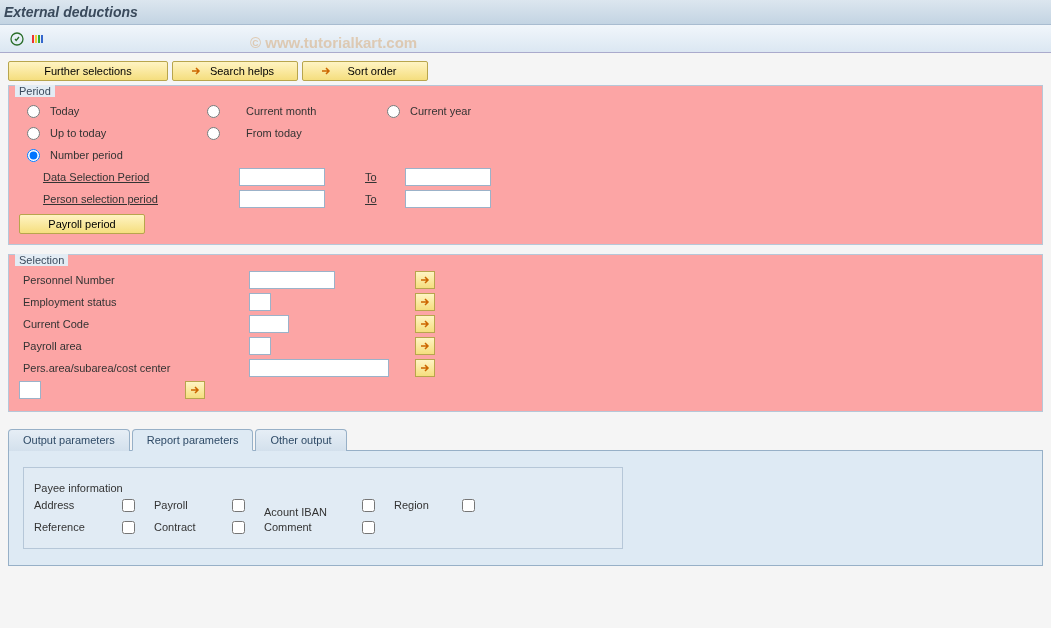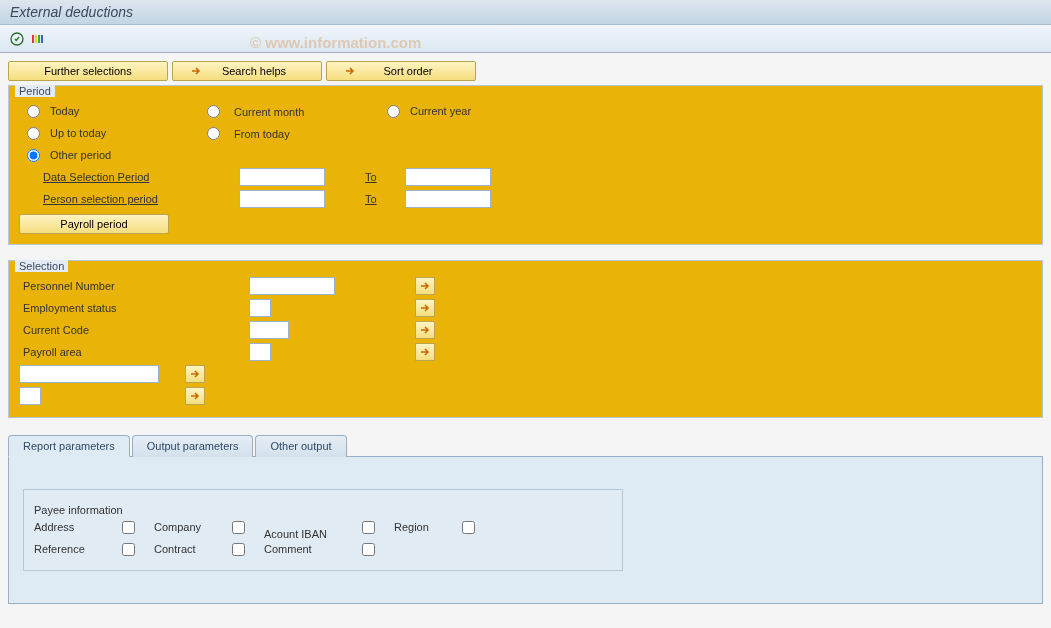--- a/index.html
+++ b/index.html
@@ -7,23 +7,23 @@
     margin: 0;
     font-family: Arial, sans-serif;
     font-size: 11px;
     background: #f5f5f5;
     color: #333;
     width: 1051px;
   }
   .title-bar {
     background: linear-gradient(#dce6ef, #c3d4e3);
     border-bottom: 1px solid #a8bcd0;
-    padding: 4px 10px;
+    padding: 4px 4px;
     font-size: 14px;
-    font-weight: normal;
+    font-weight: bold;
     font-style: italic;
     color: #3a4a5c;
   }
   .toolbar {
     background: linear-gradient(#f1f6fb, #dbe7f2);
     border-bottom: 1px solid #aac;
     padding: 4px 8px;
     display: flex;
     align-items: center;
     gap: 4px;
@@ -46,42 +46,42 @@
     border-radius: 2px;
     padding: 2px 16px;
     font-size: 11px;
     display: inline-flex;
     align-items: center;
     justify-content: center;
     cursor: pointer;
     height: 20px;
   }
   .sap-btn.wide { width: 160px; }
-  .sap-btn.mid { width: 150px; }
+  .sap-btn.mid { width: 126px; }
   .arrow-icon {
     width: 14px; height: 14px; display:inline-block;
   }
   .group {
     border: 1px solid #b6c7d8;
-    background: #eab308;
-    margin-bottom: 15px;
+    background: #fca5a5;
+    margin-bottom: 9px;
     position: relative;
     padding: 14px 10px 10px 10px;
   }
   .group .legend {
     position: absolute;
     top: -1px; left: 6px;
     background: #e3ecf4;
     padding: 0 4px;
     font-size: 11px;
     color: #3a4a5c;
   }
   .radio-row, .field-row { display:flex; align-items:center; height:22px; }
   .radio-col1 { width: 180px; display:flex; align-items:center; gap:4px;}
-  .radio-col2 { width: 180px; display:flex; align-items:flex-end; gap:8px;}
+  .radio-col2 { width: 180px; display:flex; align-items:center; gap:20px;}
   .radio-col3 { width: 180px; display:flex; align-items:center; gap:4px;}
   input[type=radio], input[type=checkbox] { margin:0 4px 0 8px; }
   .lbl { padding-left: 2px; }
   .indent { margin-left: 20px; text-decoration: underline; }
   .flabel { width: 200px; padding-left: 4px; }
   .finput {
     border: 1px solid #9bb2c9;
     background: #fff;
     height: 18px;
     padding: 0 2px;
@@ -113,21 +113,21 @@
     border-radius: 4px 4px 0 0;
     cursor: pointer;
     color: #2e4a66;
     position: relative;
     top: 1px;
   }
   .tab.active { background: #deeaf4; border-bottom: 1px solid #deeaf4; }
   .tab-pane {
     border: 1px solid #97b0c7;
     background: #deeaf4;
-    padding: 32px 14px;
+    padding: 16px 14px;
     min-height: 110px;
   }
   .inner-group {
     border: 1px solid #b6c7d8;
     background: #e1ebf4;
     padding: 14px 10px 10px 10px;
     position: relative;
     width: 600px;
   }
   .inner-group .legend { background:#e1ebf4; }
@@ -153,21 +153,21 @@
   <span class="tb-icon">
     <svg width="16" height="14">
         <rect x="1" y="3" width="2" height="8" fill="#e33"></rect>
         <rect x="4" y="3" width="2" height="8" fill="#ec3"></rect>
         <rect x="7" y="3" width="2" height="8" fill="#3a3"></rect>
         <rect x="10" y="3" width="2" height="8" fill="#36c"></rect>
       </svg>
   </span>
 </div>
 
-<div class="watermark">© www.information.com</div>
+<div class="watermark">© www.tutorialkart.com</div>
 
 <div class="content">
 
   <div class="btn-row">
     <button class="sap-btn wide">
       <span>Further selections</span>
     </button>
     <button class="sap-btn mid">
       <span class="arrow-icon">
         <svg width="14" height="14">
@@ -208,21 +208,21 @@
           <span class="lbl">Up to today</span>
         </div>
       <div class="radio-col2">
           <input type="radio" name="p" style="">
           <span class="lbl">From today</span>
         </div>
     </div>
     <div class="radio-row">
       <div class="radio-col1">
           <input type="radio" name="p" checked="" style="">
-          <span class="lbl">Other period</span>
+          <span class="lbl">Number period</span>
         </div>
     </div>
     <div class="field-row indent">
       <div class="flabel">Data Selection Period</div>
       <input class="finput w80" value="" style="">
       <span class="to-label">To</span>
       <input class="finput w80" value="" style="">
     </div>
     <div class="field-row indent">
       <div class="flabel">Person selection period</div>
@@ -273,56 +273,57 @@
       <div class="flabel">Payroll area</div>
       <input class="finput w20" value="" style="">
       <div style="width:134px;"></div>
       <span class="multi-btn">
           <svg width="12" height="12">
             <path d="M2 6 H9 M6 3 L9 6 L6 9" stroke="#c60" stroke-width="1.5" fill="none"></path>
           </svg>
         </span>
     </div>
     <div class="sel-row">
+      <div class="flabel">Pers.area/subarea/cost center</div>
       <input class="finput w140" value="" style="">
       <div style="width:16px;"></div>
       <span class="multi-btn">
           <svg width="12" height="12">
             <path d="M2 6 H9 M6 3 L9 6 L6 9" stroke="#c60" stroke-width="1.5" fill="none"></path>
           </svg>
         </span>
     </div>
     <div class="sel-row">
       <input class="finput w20" value="" style="">
       <div style="width:134px;"></div>
       <span class="multi-btn">
           <svg width="12" height="12">
             <path d="M2 6 H9 M6 3 L9 6 L6 9" stroke="#c60" stroke-width="1.5" fill="none"></path>
           </svg>
         </span>
     </div>
   </div>
 
   <div class="tabs">
+    <div class="tab"><span>Output parameters</span></div>
     <div class="tab active"><span>Report parameters</span></div>
-    <div class="tab"><span>Output parameters</span></div>
     <div class="tab"><span>Other output</span></div>
   </div>
   <div class="tab-pane">
     <div class="inner-group">
       <span class="legend">Payee information</span>
       <div class="chk-row">
         <div class="chk-cell" style="width:80px;">
             <span>Address</span>
           </div>
         <div class="chk-cell narrow">
             <input type="checkbox" style="">
           </div>
         <div class="chk-cell" style="width:70px;">
-            <span>Company</span>
+            <span>Payroll</span>
           </div>
         <div class="chk-cell narrow">
             <input type="checkbox" style="">
           </div>
         <div class="chk-cell" style="width:90px;margin-top:14px;">
             <span>Acount IBAN</span>
           </div>
         <div class="chk-cell narrow">
             <input type="checkbox" style="">
           </div>

